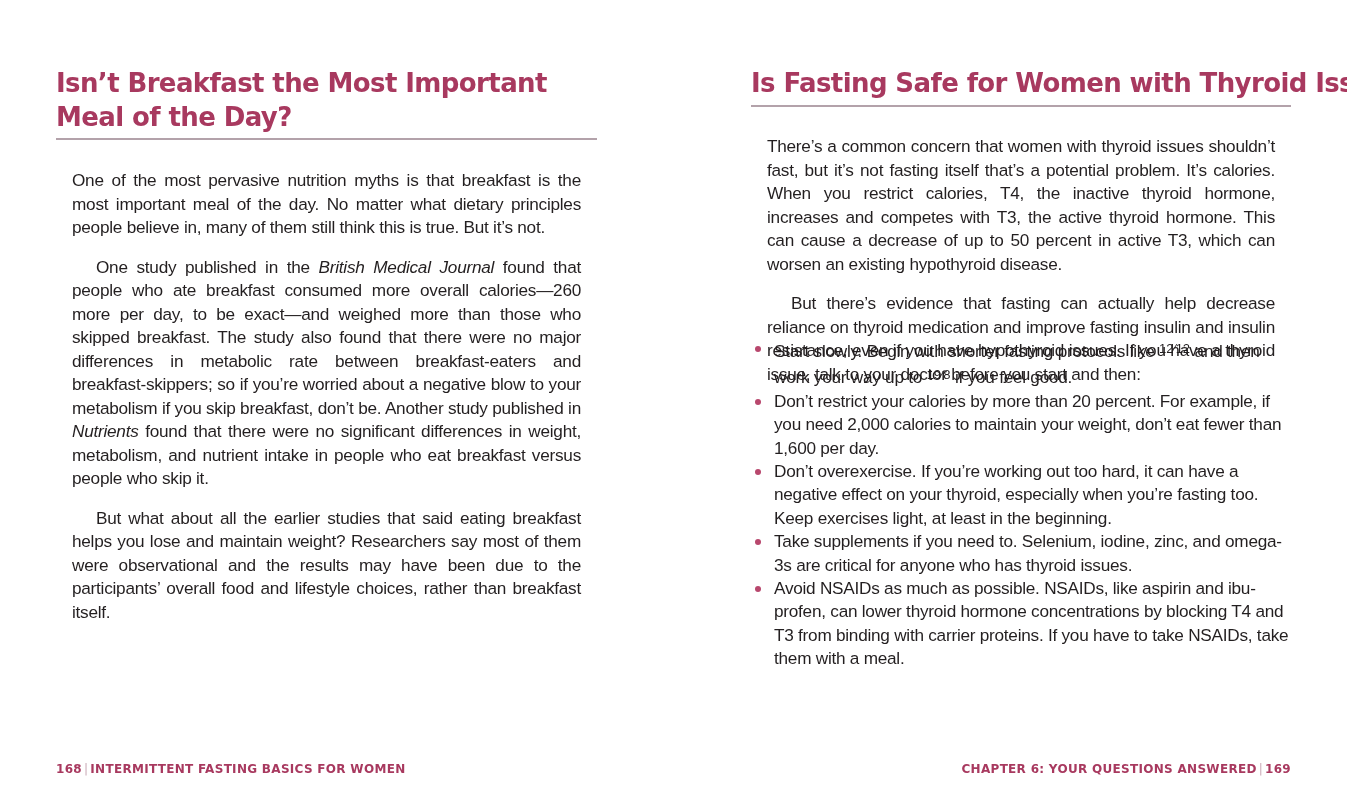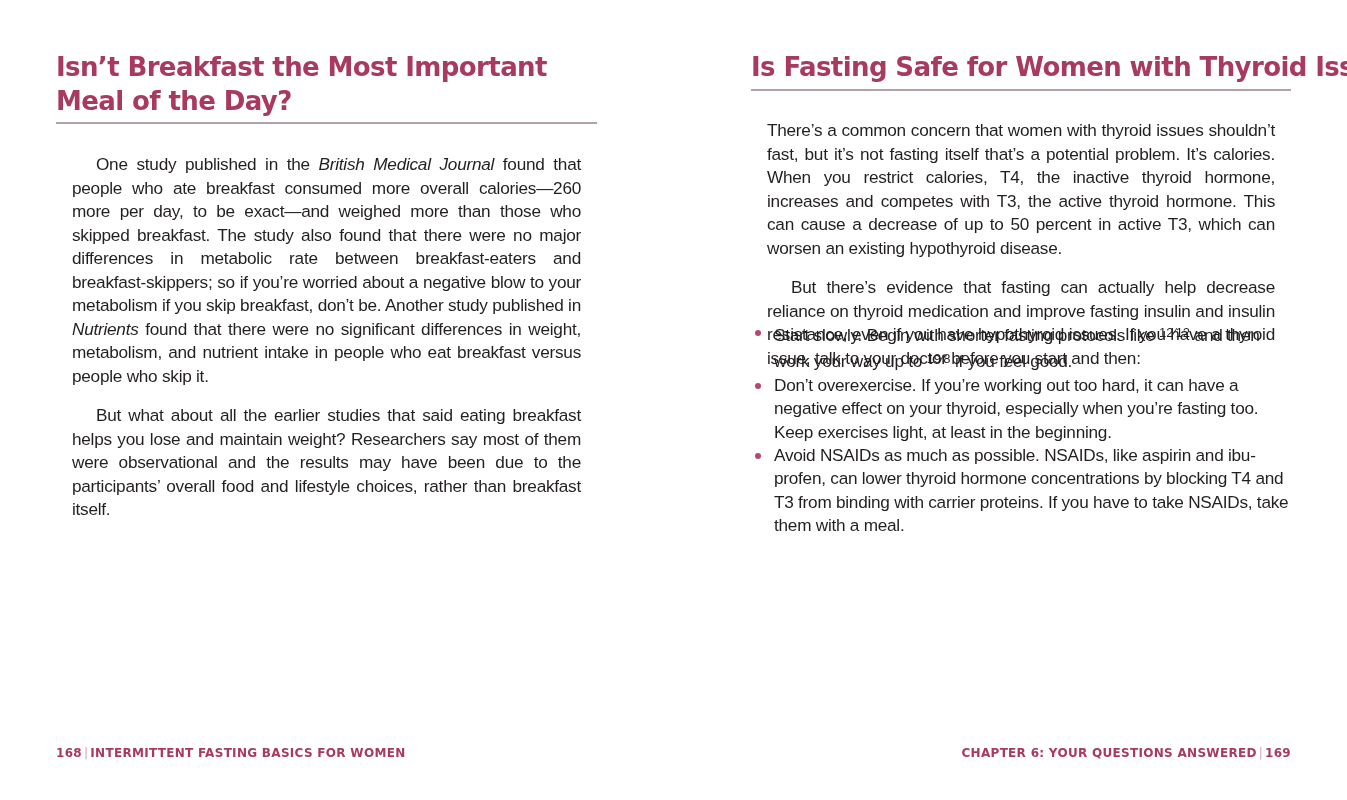--- a/index.html
+++ b/index.html
@@ -10,21 +10,21 @@
     body {
       width: 1347px;
       height: 800px;
       position: relative;
       overflow: hidden;
       font-family: "Liberation Sans", sans-serif;
       color: #231f20;
     }
     .page {
       position: absolute;
-      top: 0;
+      top: 16px;
       height: 682px;
     }
     .page-left { left: 56px; width: 541px; }
     .page-right { left: 751px; width: 540px; }
 
     .heading {
       font-family: "DejaVu Sans", sans-serif;
       font-weight: bold;
       color: #a8395f;
       font-size: 26px;
@@ -103,20 +103,23 @@
     .footer .sep { color: #c9a9b6; font-weight: normal; padding: 0 2px; }
   </style>
 </head>
 <body>
 
 <div class="page page-left">
   <h2 class="heading">Isn’t Breakfast the Most Important Meal of the Day?</h2>
   <div class="rule"></div>
 
   <div class="body-text">
+    <p class="para">
+      <span>One of the most pervasive nutrition myths is that breakfast is the most important meal of the day. No matter what dietary principles people believe in, many of them still think this is true. But it’s not.</span>
+    </p>
     <p class="para indent">
       <span>One study published in the </span><i>British Medical Journal</i><span> found that people who ate breakfast consumed more overall calories—260 more per day, to be exact—and weighed more than those who skipped breakfast. The study also found that there were no major differences in metabolic rate between breakfast-eaters and breakfast-skippers; so if you’re worried about a negative blow to your metabolism if you skip breakfast, don’t be. Another study published in </span><i>Nutrients</i><span> found that there were no significant differences in weight, metabolism, and nutrient intake in people who eat breakfast versus people who skip it.</span>
     </p>
     <p class="para indent">
       <span>But what about all the earlier studies that said eating breakfast helps you lose and maintain weight? Researchers say most of them were obser­vational and the results may have been due to the participants’ overall food and lifestyle choices, rather than breakfast itself.</span>
     </p>
   </div>
 
   <div class="footer">
     <span>168</span><span class="sep">|</span><span>INTERMITTENT FASTING BASICS FOR WOMEN</span>
@@ -132,21 +135,29 @@
     <p class="para indent">But there’s evidence that fasting can actually help decrease reliance on thyroid medication and improve fasting insulin and insulin resistance, even if you have hypothyroid issues. If you have a thyroid issue, talk to your doc­tor before you start and then:</p>
   </div>
 
   <ul class="bullet-list">
     <li class="bullet-item">
       <span class="bullet-dot"></span>
       <span class="bullet-lead">Start slowly.</span><span> Begin with shorter fasting protocols like </span><span class="frac">12⁄12</span><span> and then work your way up to </span><span class="frac">19⁄8</span><span> if you feel good.</span>
     </li>
     <li class="bullet-item">
       <span class="bullet-dot"></span>
+      <span class="bullet-lead">Don’t restrict your calories by more than 20 percent.</span><span> For exam­ple, if you need 2,000 calories to maintain your weight, don’t eat fewer than 1,600 per day.</span>
+    </li>
+    <li class="bullet-item">
+      <span class="bullet-dot"></span>
       <span class="bullet-lead">Don’t overexercise.</span><span> If you’re working out too hard, it can have a negative effect on your thyroid, especially when you’re fasting too. Keep exercises light, at least in the beginning.</span>
+    </li>
+    <li class="bullet-item">
+      <span class="bullet-dot"></span>
+      <span class="bullet-lead">Take supplements if you need to.</span><span> Selenium, iodine, zinc, and omega-3s are critical for anyone who has thyroid issues.</span>
     </li>
     <li class="bullet-item">
       <span class="bullet-dot"></span>
       <span class="bullet-lead">Avoid NSAIDs as much as possible.</span><span> NSAIDs, like aspirin and ibu­profen, can lower thyroid hormone concentrations by blocking T4 and T3 from binding with carrier proteins. If you have to take NSAIDs, take them with a meal.</span>
     </li>
   </ul>
 
   <div class="footer">
     <span>CHAPTER 6: YOUR QUESTIONS ANSWERED</span><span class="sep">|</span><span>169</span>
   </div>

